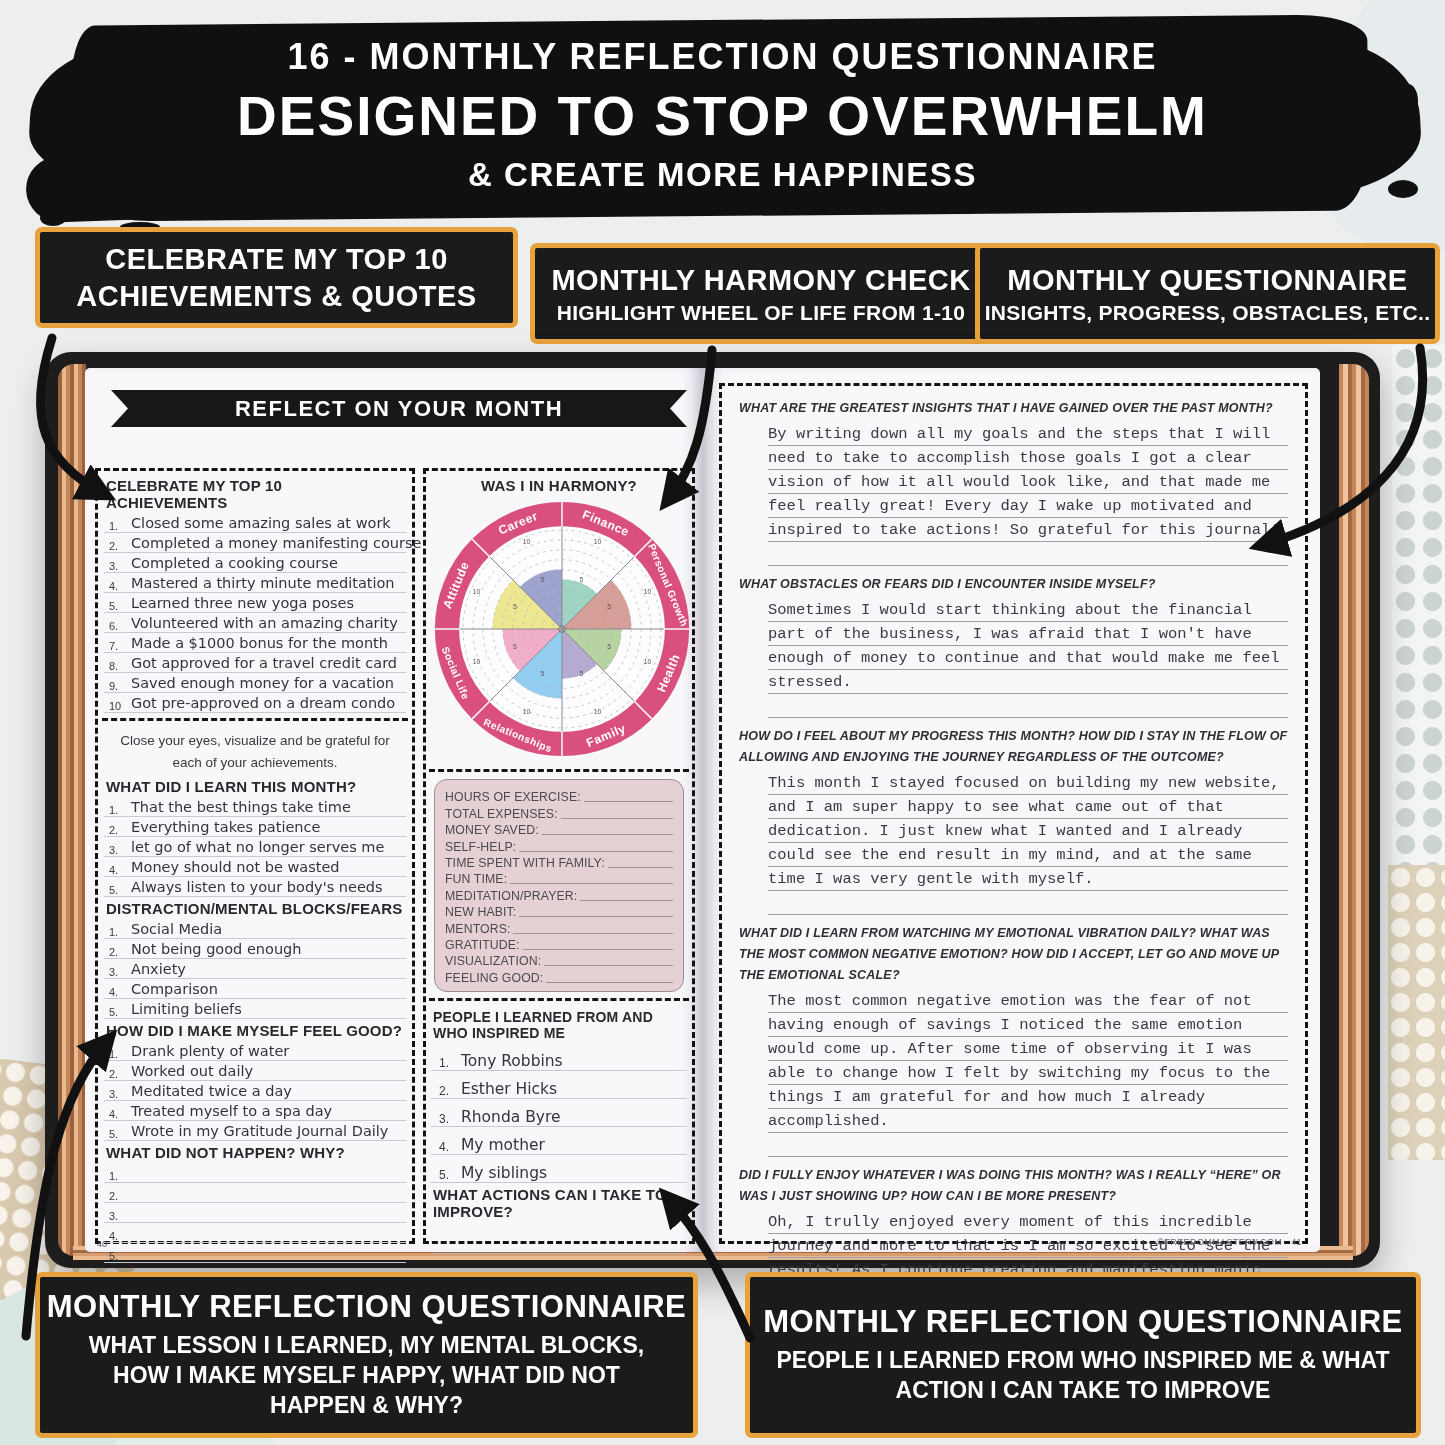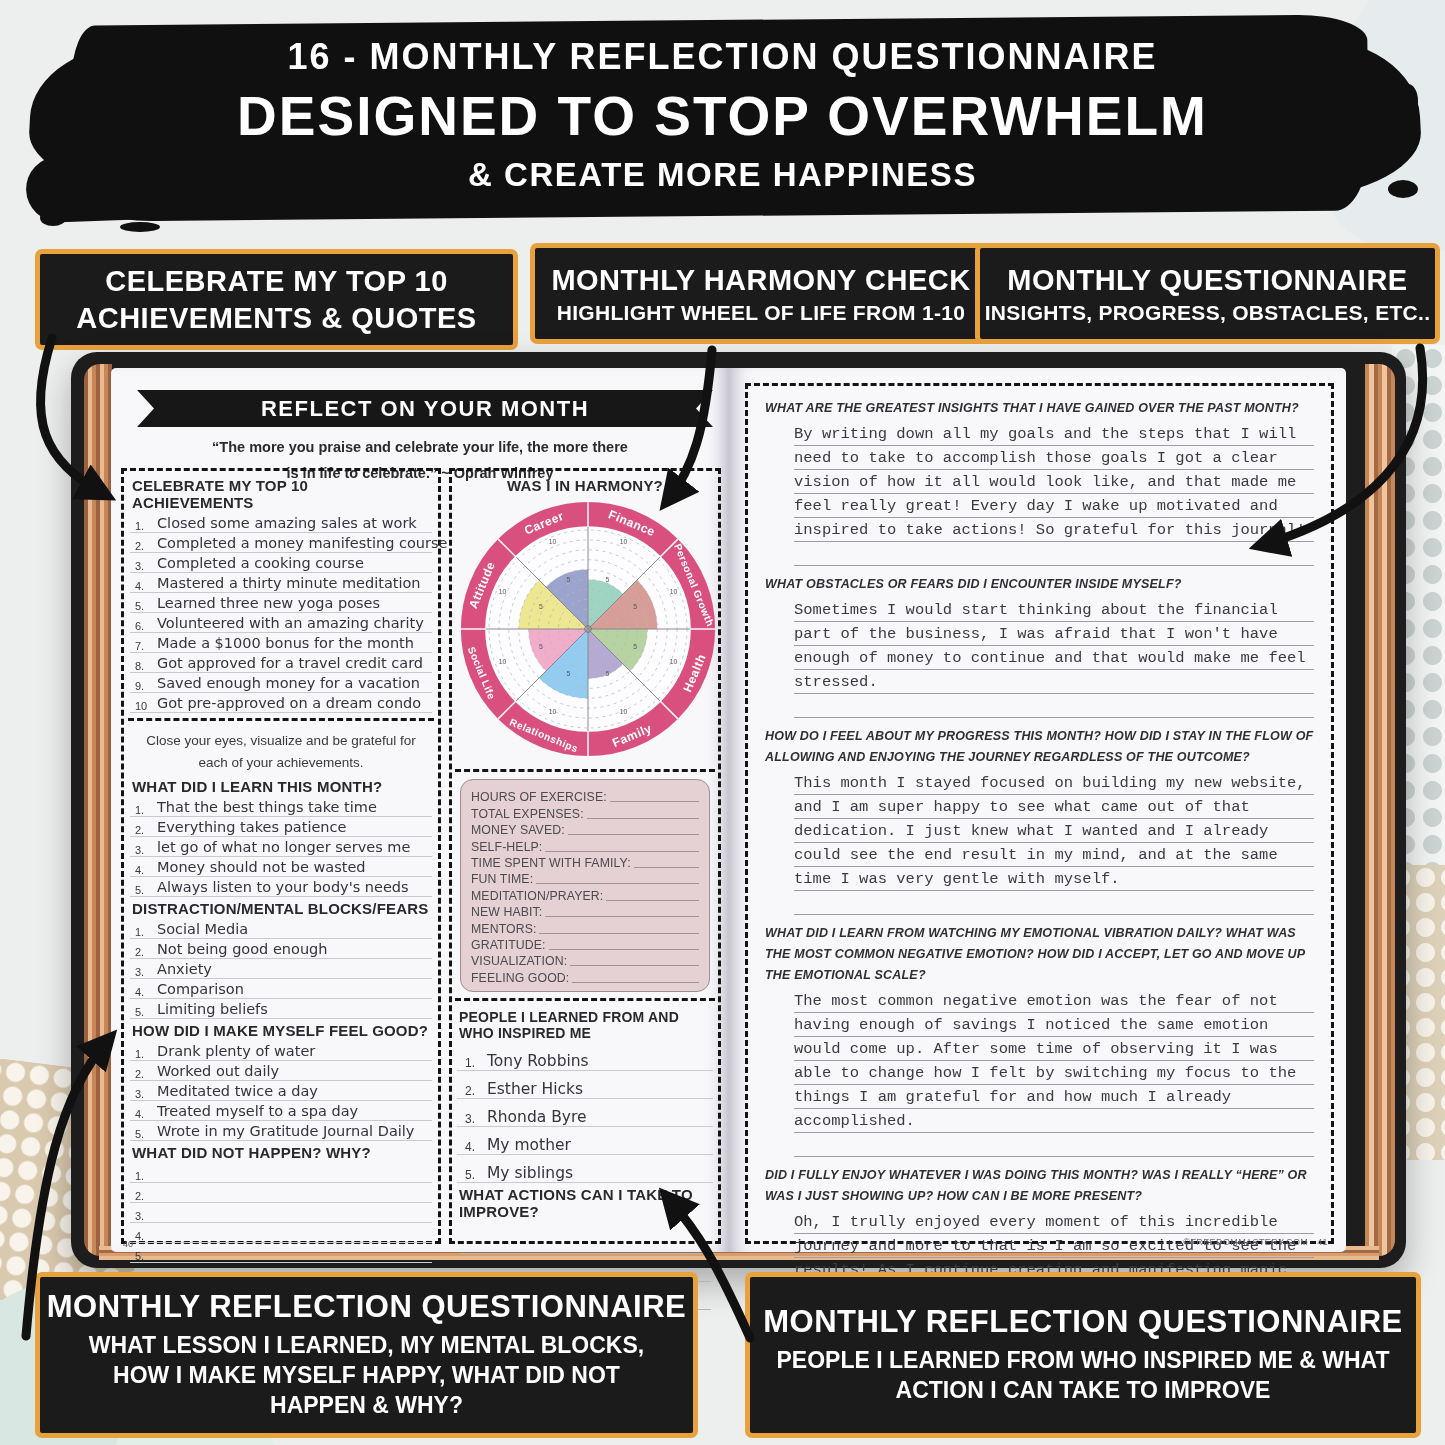--- a/index.html
+++ b/index.html
@@ -25,31 +25,31 @@
   .b-r{left:1140px;top:40px;width:280px;height:160px;border-radius:58% 42% 48% 52%/45% 55% 40% 60%;transform:rotate(-3deg);}
   .b-b{left:26px;top:150px;width:420px;height:66px;border-radius:40px;transform:rotate(-2deg);}
   .spl{position:absolute;background:#101010;border-radius:50%;}
   .brush-text{position:absolute;left:0;top:28px;width:1445px;display:flex;flex-direction:column;align-items:center;color:#fff;}
   .bt1{font-size:36px;font-weight:bold;letter-spacing:2px;margin-top:8px;}
   .bt2{font-size:55px;font-weight:bold;letter-spacing:2px;margin-top:6px;}
   .bt3{font-size:33px;font-weight:bold;letter-spacing:1.5px;margin-top:8px;}
   
   .callout{position:absolute;background:#1b1b1b;border:5px solid #e8a23c;border-radius:7px;
      display:flex;flex-direction:column;align-items:center;justify-content:center;color:#fff;text-align:center;box-sizing:border-box;}
-  .c1{left:35px;top:249px;width:483px;height:101px;}
+  .c1{left:35px;top:227px;width:483px;height:101px;}
   .c2{left:530px;top:243px;width:462px;height:101px;}
   .c3{left:975px;top:243px;width:465px;height:101px;}
   .ct{font-size:29px;font-weight:bold;letter-spacing:.5px;line-height:1.25;}
   .cs{font-size:21px;font-weight:bold;letter-spacing:.3px;margin-top:3px;}
   .b1{left:35px;top:1272px;width:663px;height:166px;}
   .b2{left:745px;top:1272px;width:676px;height:166px;}
   .bt-t{font-size:31px;font-weight:bold;letter-spacing:.5px;}
   .bt-s{font-size:23px;font-weight:bold;line-height:1.3;margin-top:6px;padding:0 26px;}
   
-  .journal{position:absolute;left:71px;top:352px;width:1335px;height:916px;background:#1d1d1d;
+  .journal{position:absolute;left:45px;top:352px;width:1335px;height:916px;background:#1d1d1d;
      border-radius:26px;box-shadow:0 16px 34px rgba(0,0,0,.28);}
   .stack{position:absolute;}
   .stack-l{left:13px;top:12px;width:28px;height:892px;border-radius:16px 0 0 16px;
      background:repeating-linear-gradient(90deg,#9c6240 0 4px,#e9b98f 4px 8px,#c58757 8px 12px);}
   .stack-r{left:1294px;top:12px;width:30px;height:892px;border-radius:0 16px 16px 0;
      background:repeating-linear-gradient(90deg,#c58757 0 4px,#f0c49e 4px 9px,#a36a44 9px 13px);}
   .stack-b{left:28px;top:894px;width:1280px;height:14px;
      background:repeating-linear-gradient(180deg,#e9b98f 0 4px,#a36a44 4px 7px,#d99e6f 7px 10px);}
   .page{position:absolute;top:16px;height:884px;background:#f8f7fa;}
   .page-l{left:40px;width:618px;border-radius:5px 0 0 5px;box-shadow:inset -16px 0 20px -14px rgba(45,35,70,.4);}
@@ -134,24 +134,20 @@
   </div>
 
   <div class="journal">
     <div class="stack stack-l"></div>
     <div class="stack stack-r"></div>
     <div class="stack stack-b"></div>
 
     <div class="page page-l">
       <div class="ribbon">
         <span>REFLECT ON YOUR MONTH</span>
-      </div>
-      <div class="quote">
-        <div>“The more you praise and celebrate your life, the more there</div>
-        <div>is in life to celebrate.” ~ Oprah Winfrey</div>
       </div>
 
       <div class="dashedbox col-left">
         <div class="h">CELEBRATE MY TOP 10 ACHIEVEMENTS</div>
         <div class="row">
             <span class="n">1.</span>
             <span class="hw">Closed some amazing sales at work</span>
           </div>
         <div class="row">
             <span class="n">2.</span>

